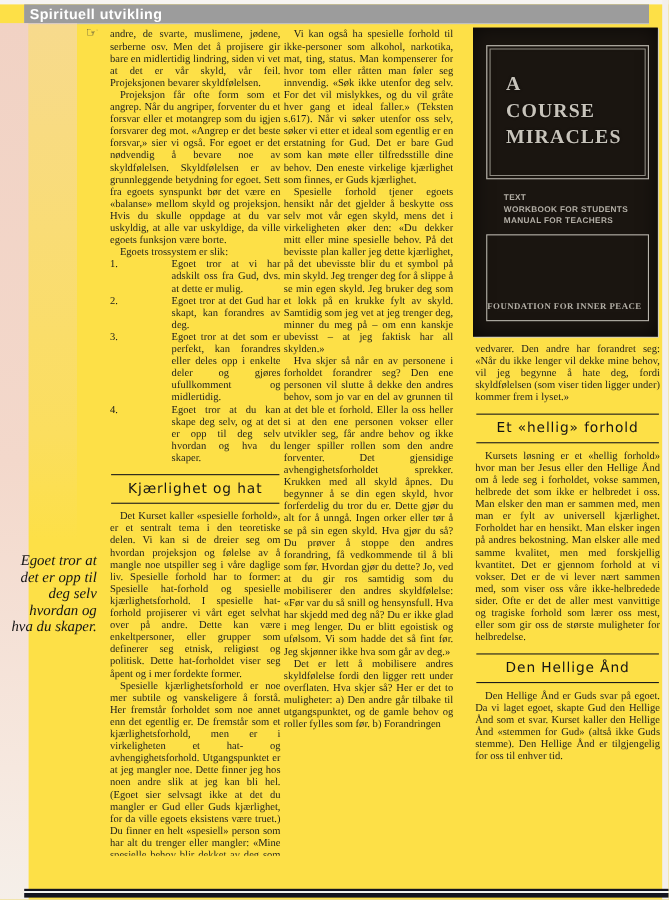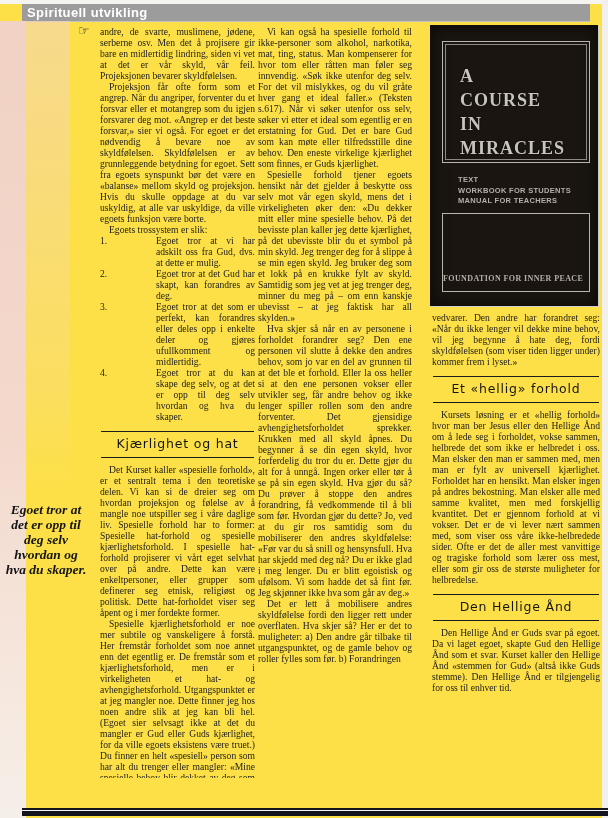--- a/index.html
+++ b/index.html
@@ -20,21 +20,21 @@
     padding-left:5px;box-sizing:border-box;letter-spacing:.4px;
   }
   
   .pink-edge{position:absolute;left:0;top:21px;bottom:0;width:26px;
     background:linear-gradient(180deg,#f1d2c4 0%,#f3d8cb 50%,#f6e8df 85%,#f5efe9 100%);}
   .pink-soft{position:absolute;left:26px;top:21px;height:470px;width:44px;
     background:linear-gradient(180deg,rgba(242,213,199,.55),rgba(242,213,199,.18) 80%,rgba(242,213,199,0));}
   
   .pullquote{
     position:absolute;left:4px;top:502px;width:84px;
-    text-align:center;font-style:italic;font-weight:bold;
+    text-align:right;font-style:italic;font-weight:normal;
     font-size:13.5px;line-height:15px;color:#141414;
   }
   
   .pointer{position:absolute;left:78px;top:23px;font-size:13px;color:#3a3a3a;
     font-family:"DejaVu Sans",sans-serif;}
   
   .col{position:absolute;top:26px;font-size:9.6px;line-height:11px;text-align:justify;}
   .col1{left:100px;width:155px;height:752px;overflow:hidden;}
   .col2{left:258px;width:154px;height:752px;overflow:hidden;}
   .col3{left:432px;top:312px;width:168px;height:494px;overflow:hidden;}
@@ -131,21 +131,20 @@
     <p>Spesielle forhold tjener egoets hensikt når det gjelder å beskytte oss selv mot vår egen skyld, mens det i virkeligheten øker den: «Du dekker mitt eller mine spesielle behov. På det bevisste plan kaller jeg dette kjærlighet, på det ubevisste blir du et symbol på min skyld. Jeg trenger deg for å slippe å se min egen skyld. Jeg bruker deg som et lokk på en krukke fylt av skyld. Samtidig som jeg vet at jeg trenger deg, minner du meg på – om enn kanskje ubevisst – at jeg faktisk har all skylden.»</p>
     <p>Hva skjer så når en av personene i forholdet forandrer seg? Den ene personen vil slutte å dekke den andres behov, som jo var en del av grunnen til at det ble et forhold. Eller la oss heller si at den ene personen vokser eller utvikler seg, får andre behov og ikke lenger spiller rollen som den andre forventer. Det gjensidige avhengighetsforholdet sprekker. Krukken med all skyld åpnes. Du begynner å se din egen skyld, hvor forferdelig du tror du er. Dette gjør du alt for å unngå. Ingen orker eller tør å se på sin egen skyld. Hva gjør du så? Du prøver å stoppe den andres forandring, få vedkommende til å bli som før. Hvordan gjør du dette? Jo, ved at du gir ros samtidig som du mobiliserer den andres skyldfølelse: «Før var du så snill og hensynsfull. Hva har skjedd med deg nå? Du er ikke glad i meg lenger. Du er blitt egoistisk og ufølsom. Vi som hadde det så fint før. Jeg skjønner ikke hva som går av deg.»</p>
     <p>Det er lett å mobilisere andres skyldfølelse fordi den ligger rett under overflaten. Hva skjer så? Her er det to muligheter: a) Den andre går tilbake til utgangspunktet, og de gamle behov og roller fylles som før. b) Forandringen</p>
   </div>
 
   <div class="cover">
     <div class="cover-frame">
       <div class="cover-title">
         <div>A</div>
         <div>COURSE</div>
-        <div>IN</div>
         <div>MIRACLES</div>
       </div>
     </div>
     <div class="cover-sub">
       <div>TEXT</div>
       <div>WORKBOOK FOR STUDENTS</div>
       <div>MANUAL FOR TEACHERS</div>
     </div>
     <div class="cover-frame2">
       <div class="cover-pub">FOUNDATION FOR INNER PEACE</div>

